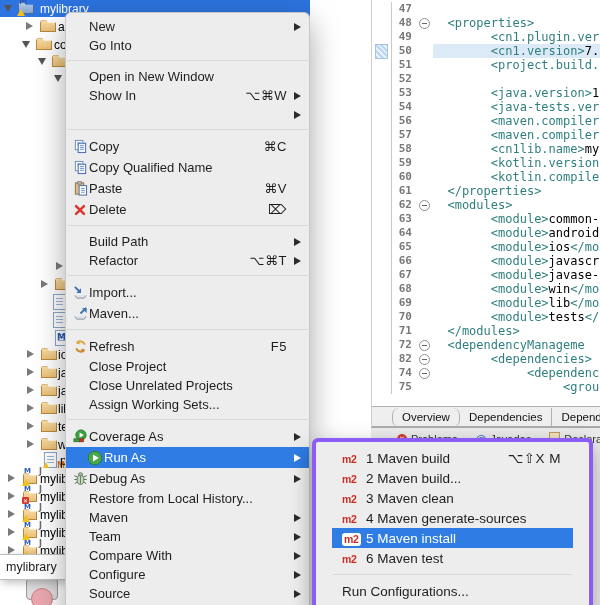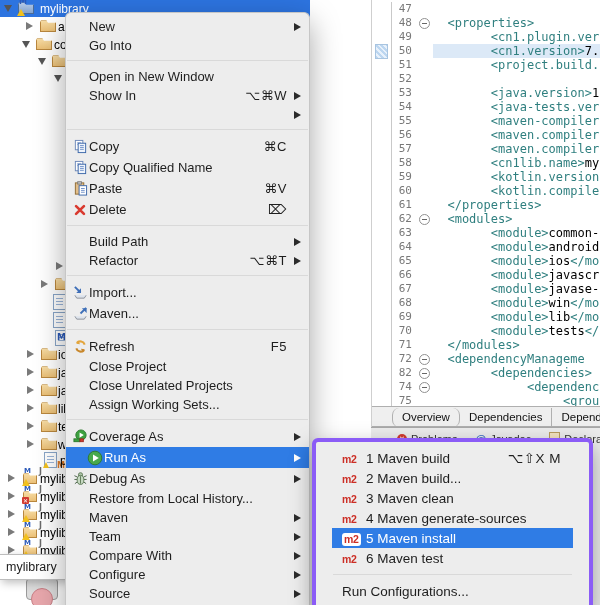--- a/index.html
+++ b/index.html
@@ -45,21 +45,21 @@
           border:1px solid #C87F85;border-radius:50%;z-index:1;}
 
   
   .editor{position:absolute;left:371px;top:0;width:229px;height:605px;background:#fff;
           border-left:1px solid #CFCFCF;z-index:1;box-sizing:border-box;}
   #elines{position:absolute;left:1px;top:2px;right:0;}
   .eline{display:flex;height:14px;font:12px "DejaVu Sans Mono",monospace;}
   .ruler{width:18px;flex:none;position:relative;border-right:1px solid #C9C9C9;}
   .rmark{position:absolute;left:2px;top:0;width:11px;height:13px;border:1px solid #A8C4E0;
          background:repeating-linear-gradient(45deg,#BCD6F0 0 2px,#E8F1FB 2px 4px);}
-  .lnum{width:20px;flex:none;text-align:right;color:#787878;font-size:11px;line-height:14px;}
+  .lnum{width:20px;flex:none;text-align:right;color:#787878;font-size:11px;line-height:14px;font-weight:bold;}
   .fold{width:21px;flex:none;position:relative;}
   .fold-circ{position:absolute;left:7px;top:2px;width:9px;height:9px;border:1px solid #919191;
              border-radius:50%;background:#fff;}
   .fold-minus{position:absolute;left:2px;top:4px;width:5px;height:1px;background:#666;}
   .codeln{flex:1;white-space:pre;overflow:hidden;line-height:14px;}
   .codeln.cur{background:#DCE9F7;}
   .tg{color:#2F7F7F;} .tx{color:#000;}
   .etabs{position:absolute;left:0;top:406px;right:0;height:21px;background:#EFEFEF;
          border-top:1px solid #AFAFAF;border-bottom:1px solid #AFAFAF;padding-left:20px;
          box-sizing:border-box;white-space:nowrap;overflow:hidden;}
@@ -341,26 +341,20 @@
           <span class="codeln"><span class="tg">        &lt;java.version&gt;</span><span class="tx">1</span></span>
         </div>
         <div class="eline">
           <span class="ruler"></span>
           <span class="lnum">54</span>
           <span class="fold"></span>
           <span class="codeln"><span class="tg">        &lt;java-tests.ver</span></span>
         </div>
         <div class="eline">
           <span class="ruler"></span>
-          <span class="lnum">55</span>
-          <span class="fold"></span>
-          <span class="codeln"><span class="tg">        &lt;maven-compiler</span></span>
-        </div>
-        <div class="eline">
-          <span class="ruler"></span>
           <span class="lnum">56</span>
           <span class="fold"></span>
           <span class="codeln"><span class="tg">        &lt;maven.compiler</span></span>
         </div>
         <div class="eline">
           <span class="ruler"></span>
           <span class="lnum">57</span>
           <span class="fold"></span>
           <span class="codeln"><span class="tg">        &lt;maven.compiler</span></span>
         </div>

